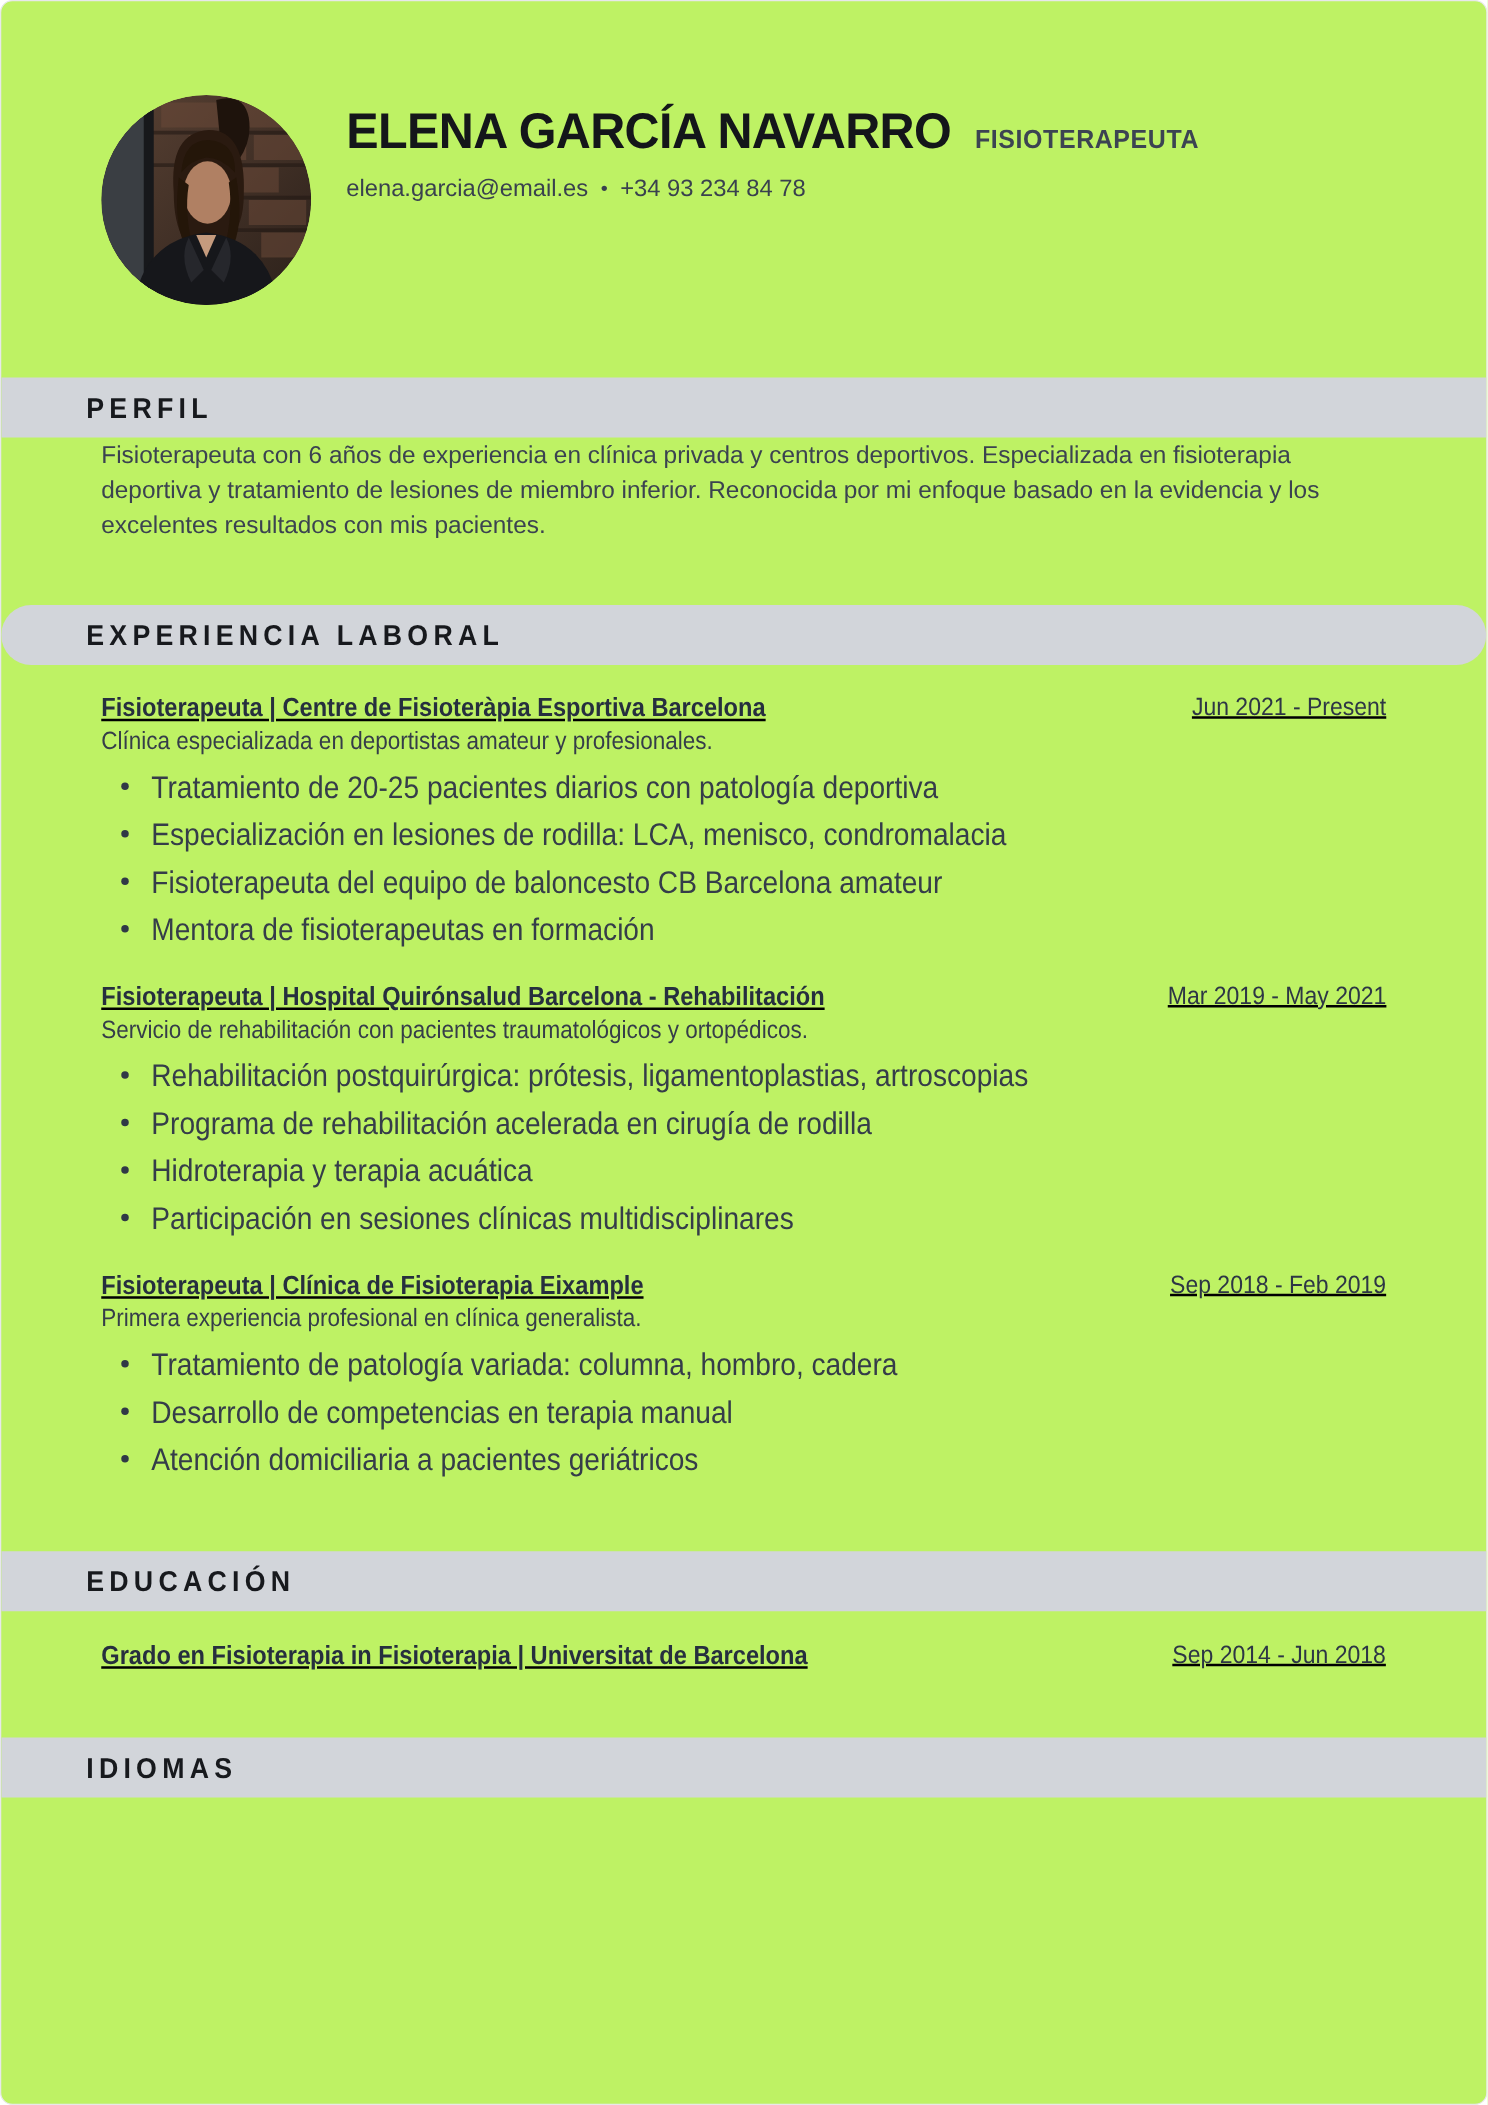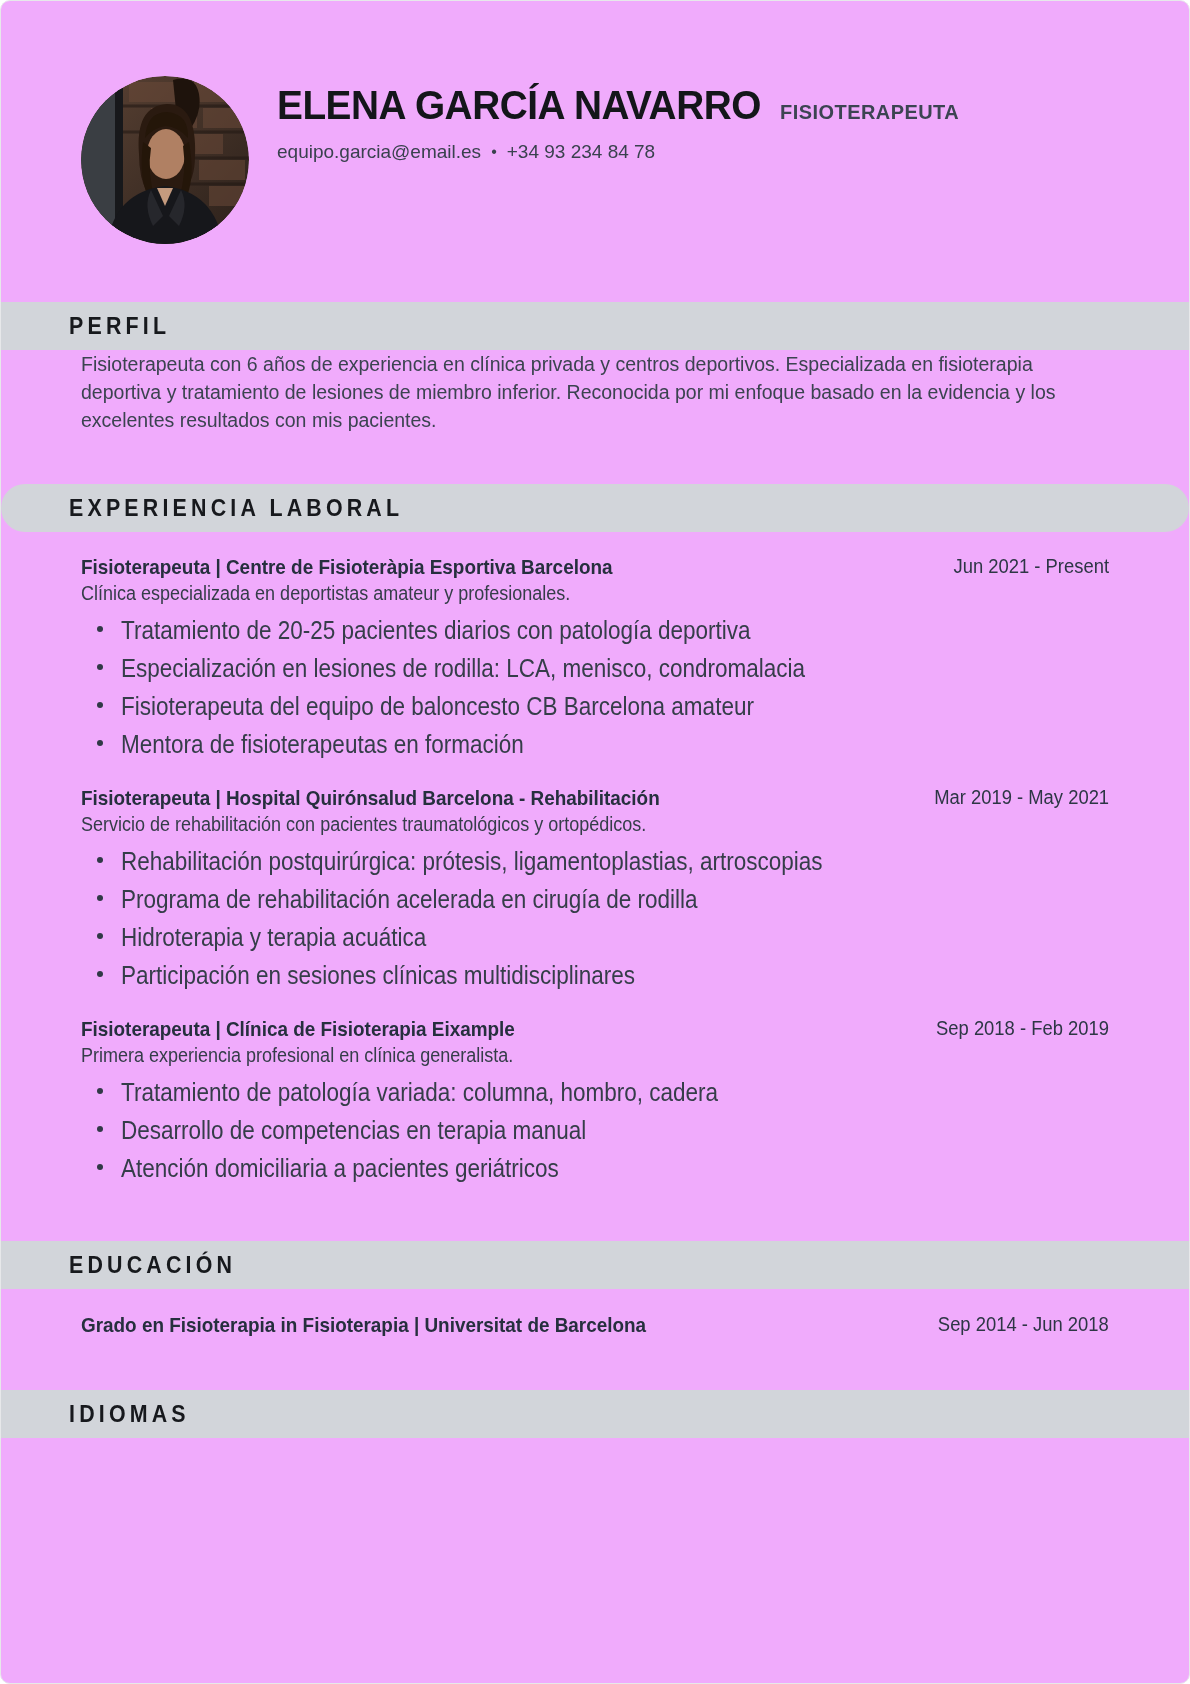--- a/index.html
+++ b/index.html
@@ -4,21 +4,21 @@
 <style>
   * { box-sizing: border-box; }
   html, body { margin: 0; padding: 0; background: #ffffff; }
   body {
     width: 1190px; height: 1684px;
     font-family: "Liberation Sans", sans-serif;
     -webkit-font-smoothing: antialiased;
   }
   .page {
     width: 1190px; height: 1684px;
-    background: #f0abfc;
+    background: #bef264;
     border: 1px solid #e7e8ea;
     border-radius: 10px;
     overflow: hidden;
   }
 
   
   .header {
     display: flex; align-items: flex-start;
     padding: 75px 80px 0 80px;
   }
@@ -74,21 +74,21 @@
     margin: 0 0 0 0;
     max-width: 985px;
     font-size: 19.5px; line-height: 28px;
     color: #3b4350;
   }
 
   
   .jobs { padding-top: 21px; }
   .job + .job { margin-top: 27px; }
   .row-head {
-    display: flex; justify-content: space-between; align-items: flex-end;
+    display: flex; justify-content: space-between; align-items: flex-end; text-decoration: underline;
   }
   .cond-l { display: inline-block; transform: scaleX(0.9); transform-origin: 0 50%; white-space: nowrap; }
   .cond-r { display: inline-block; transform: scaleX(0.92); transform-origin: 100% 50%; white-space: nowrap; }
   .job-title, .edu-title {
     font-size: 21px; line-height: 27px; font-weight: 700; color: #262f3e;
   }
   .job-date, .edu-date {
     font-size: 20px; line-height: 27px; color: #2d3645; font-weight: 400;
   }
   .job-desc {
@@ -167,21 +167,21 @@
           <path d="M76,112 L84,130 L92,112 Z" fill="#c59b7e"></path>
           <path d="M70,114 L82,140 L72,150 Q62,130 70,114 Z" fill="#26272c"></path>
           <path d="M100,114 L88,140 L98,150 Q108,130 100,114 Z" fill="#26272c"></path>
         </g>
       </svg>
     </div>
     <div class="header-text">
       <h1 class="name">ELENA GARCÍA NAVARRO</h1>
       <div class="role">FISIOTERAPEUTA</div>
       <div class="contact">
-        <span>equipo.garcia@email.es</span>
+        <span>elena.garcia@email.es</span>
         <span class="sep">•</span>
         <span>+34 93 234 84 78</span>
       </div>
     </div>
   </div>
 
   <div class="band band-perfil">
     <h2 class="heading">PERFIL</h2>
   </div>
   <div class="content">

